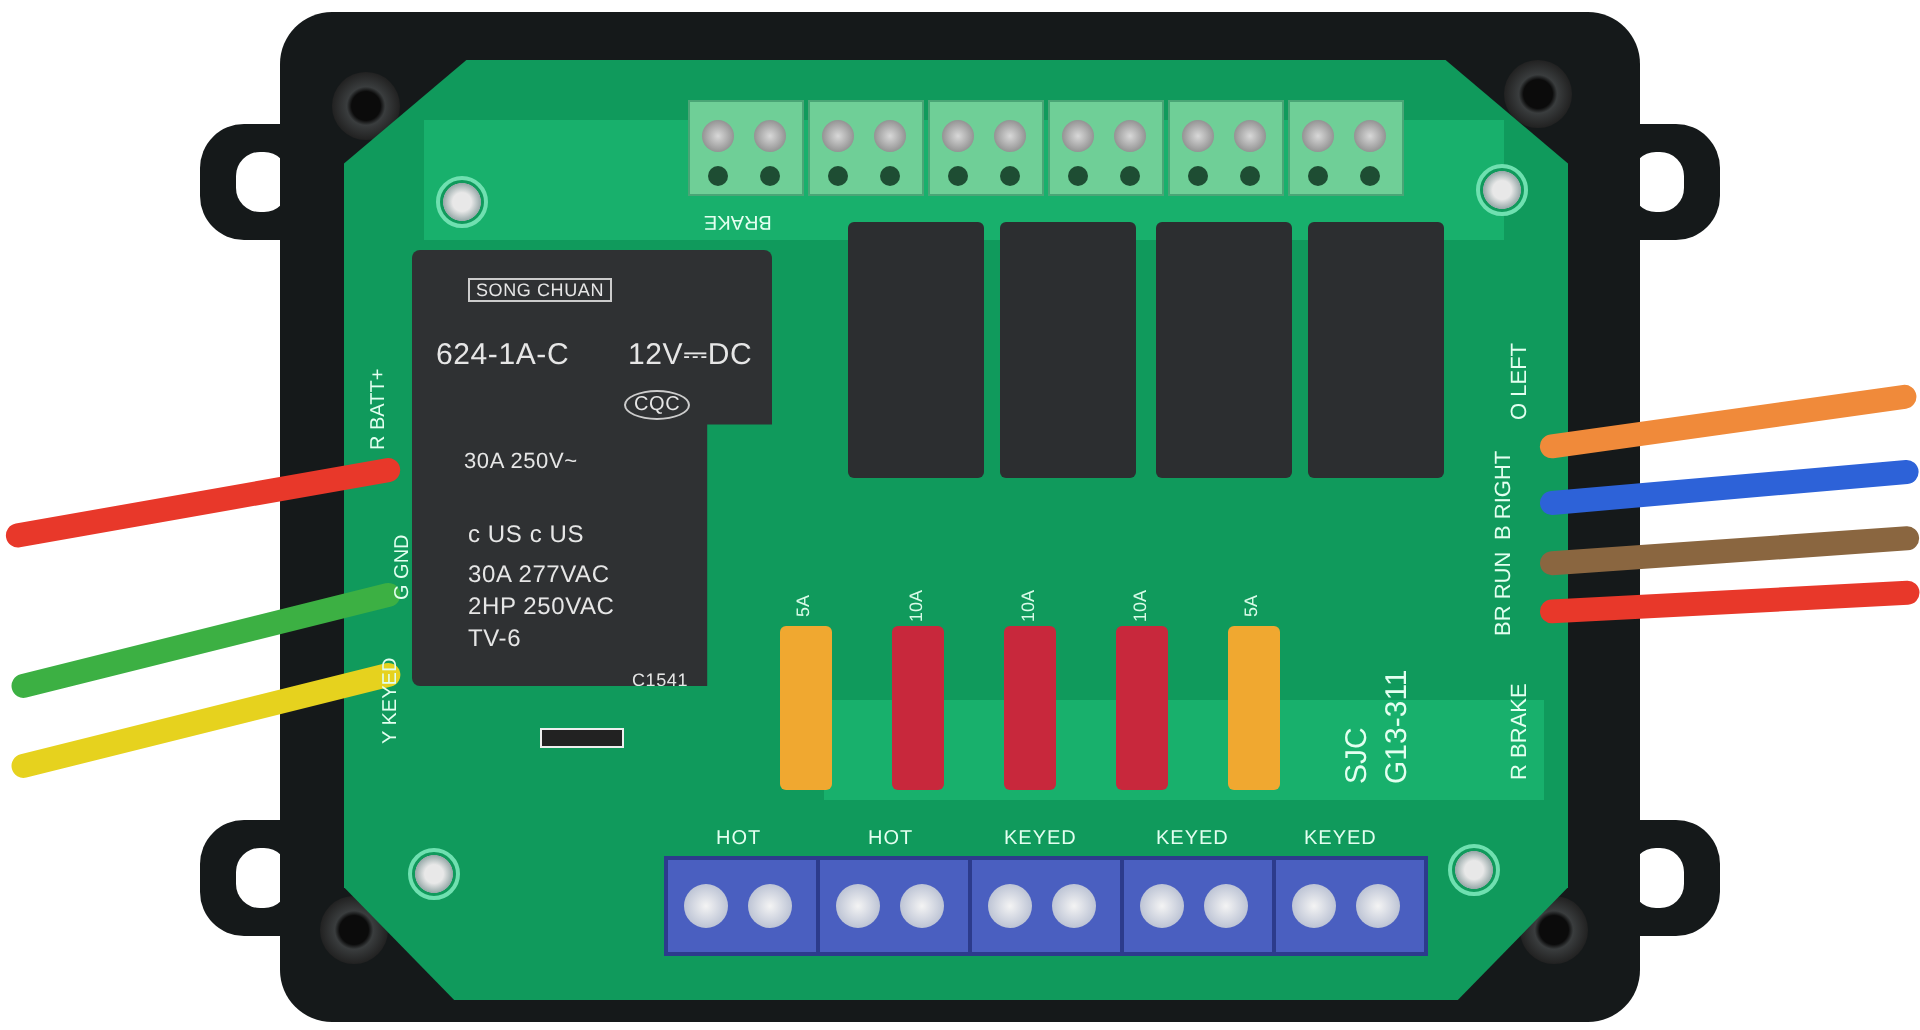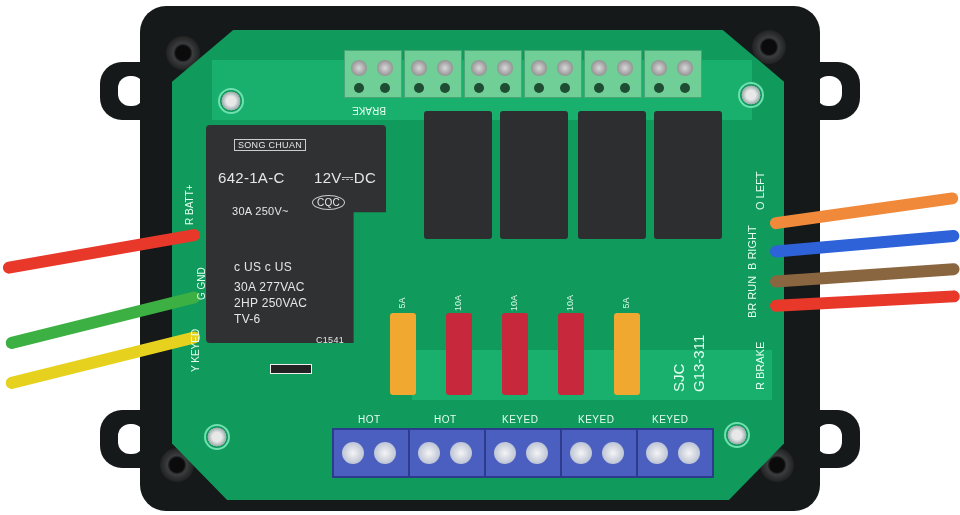--- a/index.html
+++ b/index.html
@@ -101,24 +101,24 @@
 <div class="abs gt" style="left:644px;">
     <div class="s" style="left:6px"></div>
     <div class="s" style="left:32px"></div>
     <div class="p" style="left:9px"></div>
     <div class="p" style="left:35px"></div>
   </div>
 <div class="abs pcb-text" style="left:352px;top:105px;transform:rotate(180deg);font-size:10px;">BRAKE</div>
 
 <div class="abs big-relay">
   <div class="t" style="left:28px;top:14px;font-size:9px;border:1px solid #ccc;padding:0 3px;">SONG CHUAN</div>
-  <div class="t" style="left:12px;top:44px;font-size:15px;">642-1A-C</div>
+  <div class="t" style="left:12px;top:44px;font-size:15px;">624-1A-C</div>
   <div class="t" style="left:108px;top:44px;font-size:15px;">12V⎓DC</div>
   <div class="t" style="left:106px;top:70px;font-size:10px;border:1px solid #ccc;border-radius:50%;padding:1px 4px;">CQC</div>
-  <div class="t" style="left:26px;top:80px;font-size:11px;">30A 250V~</div>
+  <div class="t" style="left:26px;top:100px;font-size:11px;">30A 250V~</div>
   <div class="t" style="left:28px;top:135px;font-size:12px;">c US c US</div>
   <div class="t" style="left:28px;top:155px;font-size:12px;">30A 277VAC</div>
   <div class="t" style="left:28px;top:171px;font-size:12px;">2HP 250VAC</div>
   <div class="t" style="left:28px;top:187px;font-size:12px;">TV-6</div>
   <div class="t" style="left:110px;top:210px;font-size:9px;">C1541</div>
 </div>
 
 <div class="abs small-relay" style="left:424px;"></div>
 <div class="abs small-relay" style="left:500px;"></div>
 <div class="abs small-relay" style="left:578px;"></div>

